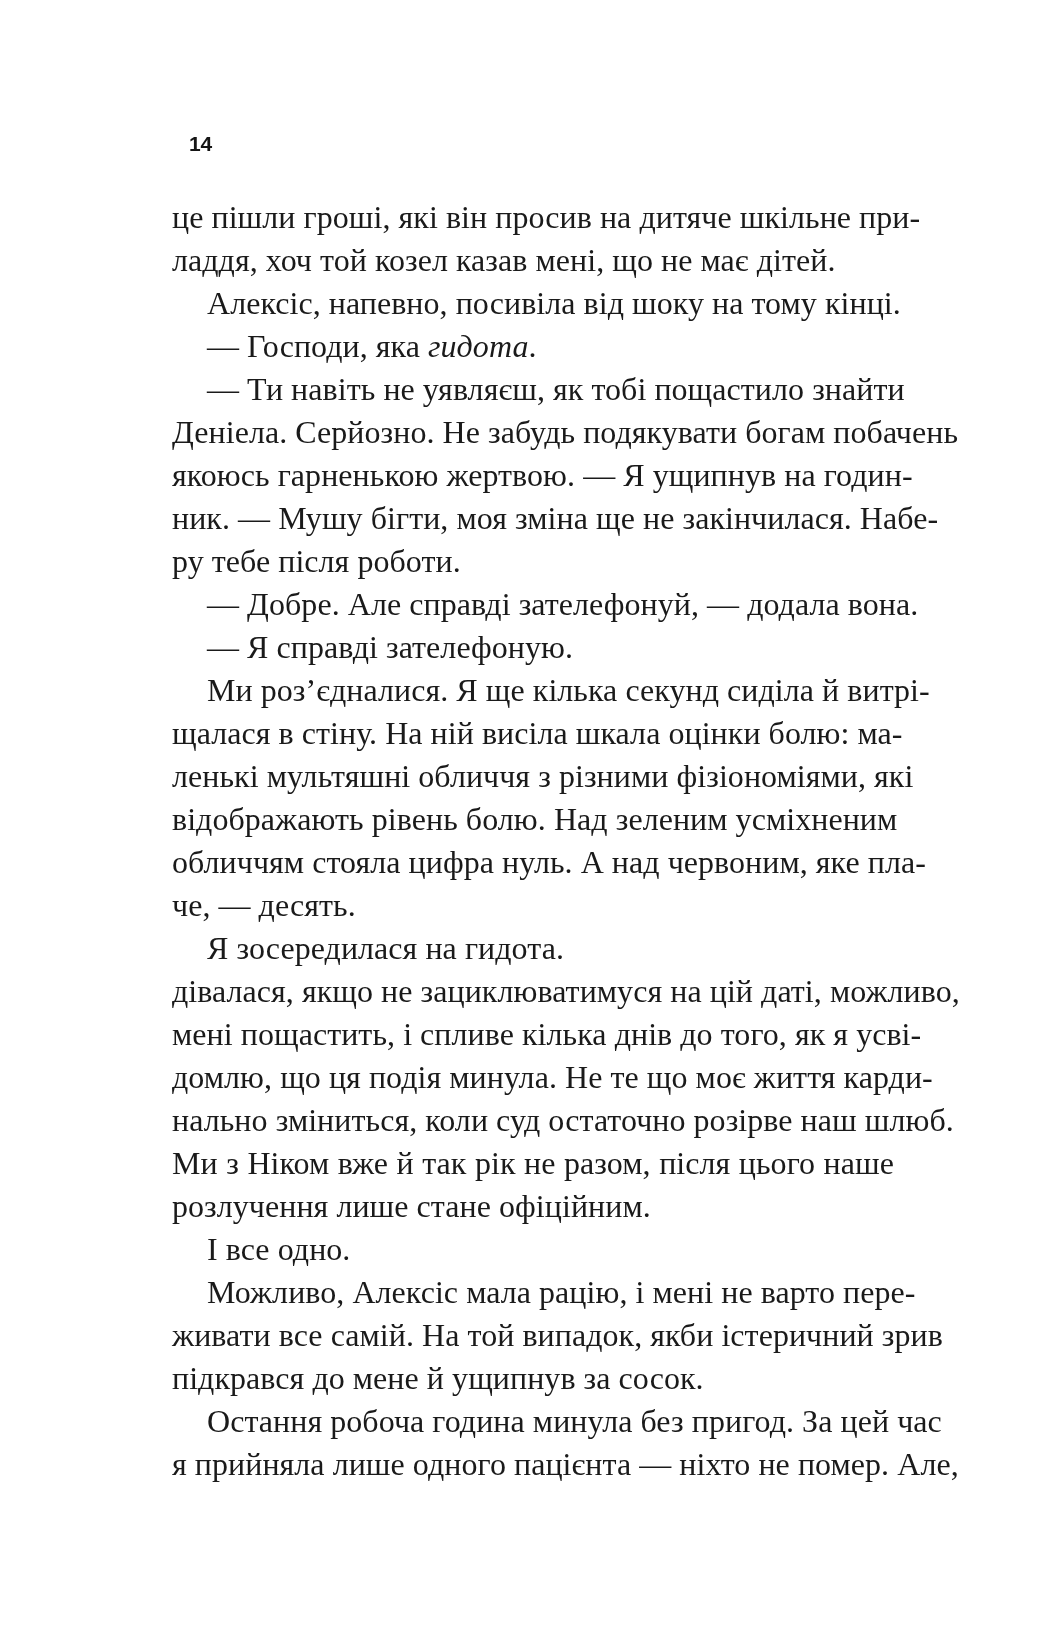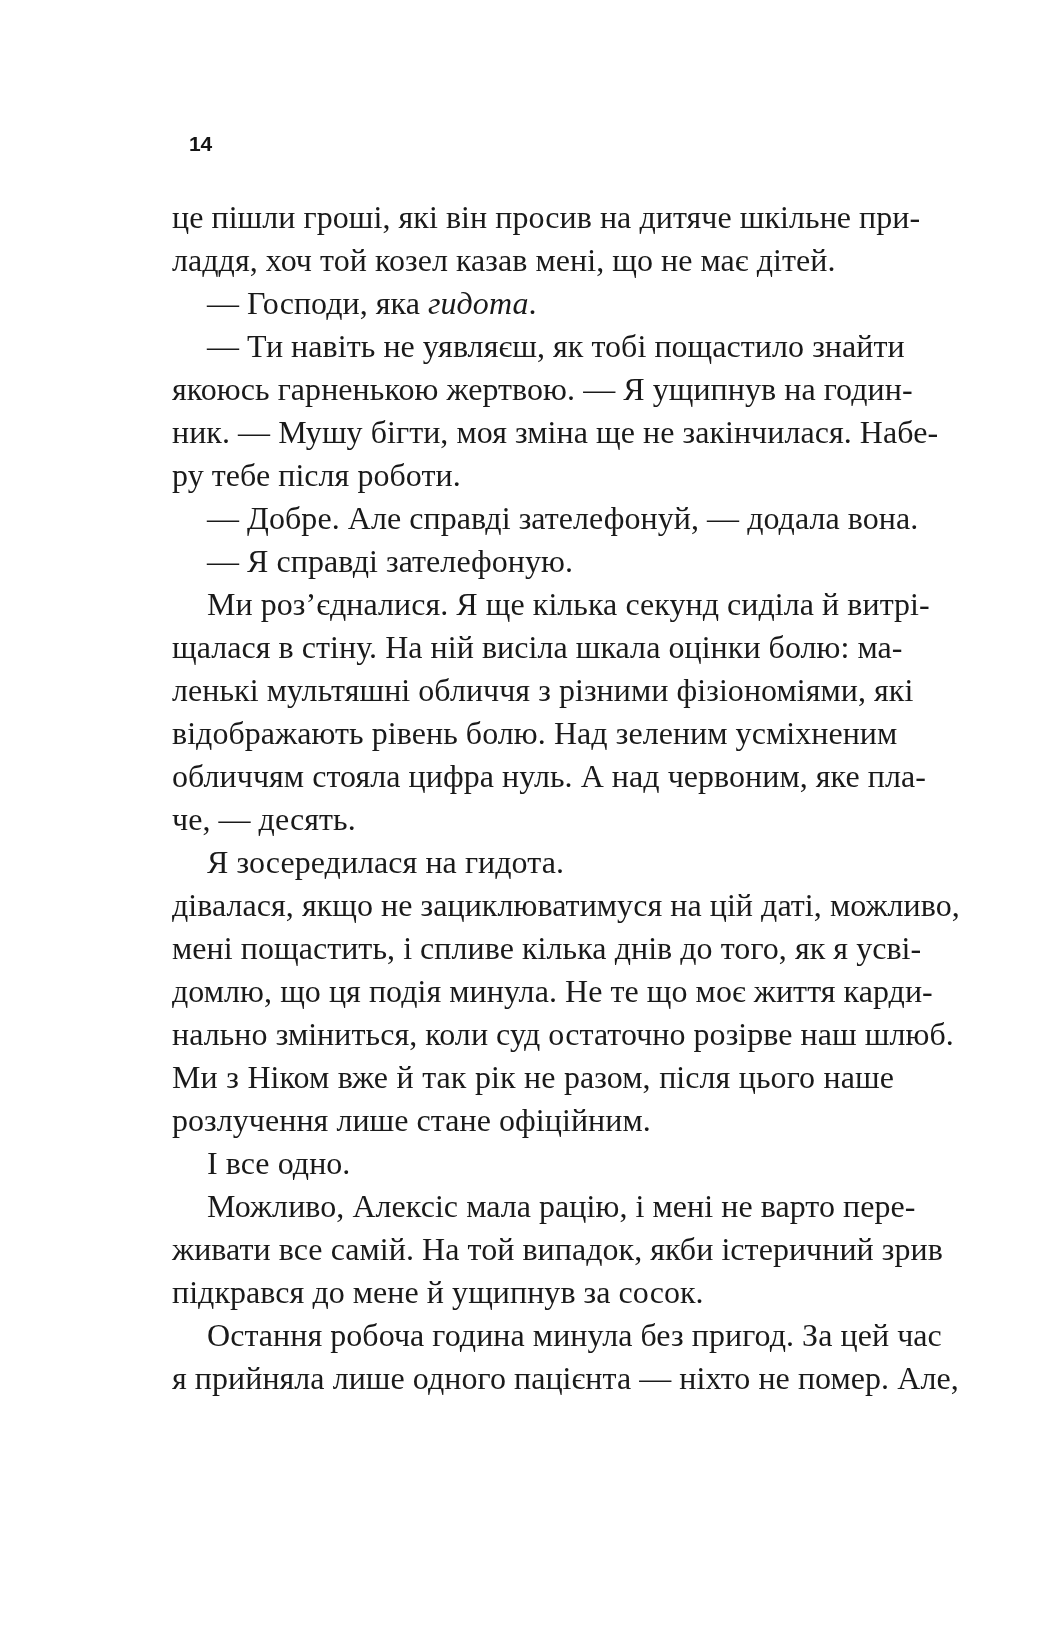--- a/index.html
+++ b/index.html
@@ -75,24 +75,26 @@
 
 <div class="page">
 
   <div class="folio">14</div>
 
   <div class="text-block">
 
     <div class="line j">це пішли гроші, які він просив на дитяче шкільне при-</div>
     <div class="line last">ладдя, хоч той козел казав мені, що не має дітей.</div>
 
+    <div class="line last indent">Алексіс, напевно, посивіла від шоку на тому кінці.</div>
 
     <div class="line last indent"><span>— Господи, яка </span><em class="it">гидота</em><span>.</span></div>
 
     <div class="line j indent">— Ти навіть не уявляєш, як тобі пощастило знайти</div>
+    <div class="line j">Деніела. Серйозно. Не забудь подякувати богам побачень</div>
     <div class="line j">якоюсь гарненькою жертвою. — Я ущипнув на годин-</div>
     <div class="line j">ник. — Мушу бігти, моя зміна ще не закінчилася. Набе-</div>
     <div class="line last">ру тебе після роботи.</div>
 
     <div class="line last indent">— Добре. Але справді зателефонуй, — додала вона.</div>
 
     <div class="line last indent">— Я справді зателефоную.</div>
 
     <div class="line j indent">Ми роз’єдналися. Я ще кілька секунд сиділа й витрі-</div>
     <div class="line j">щалася в стіну. На ній висіла шкала оцінки болю: ма-</div>

